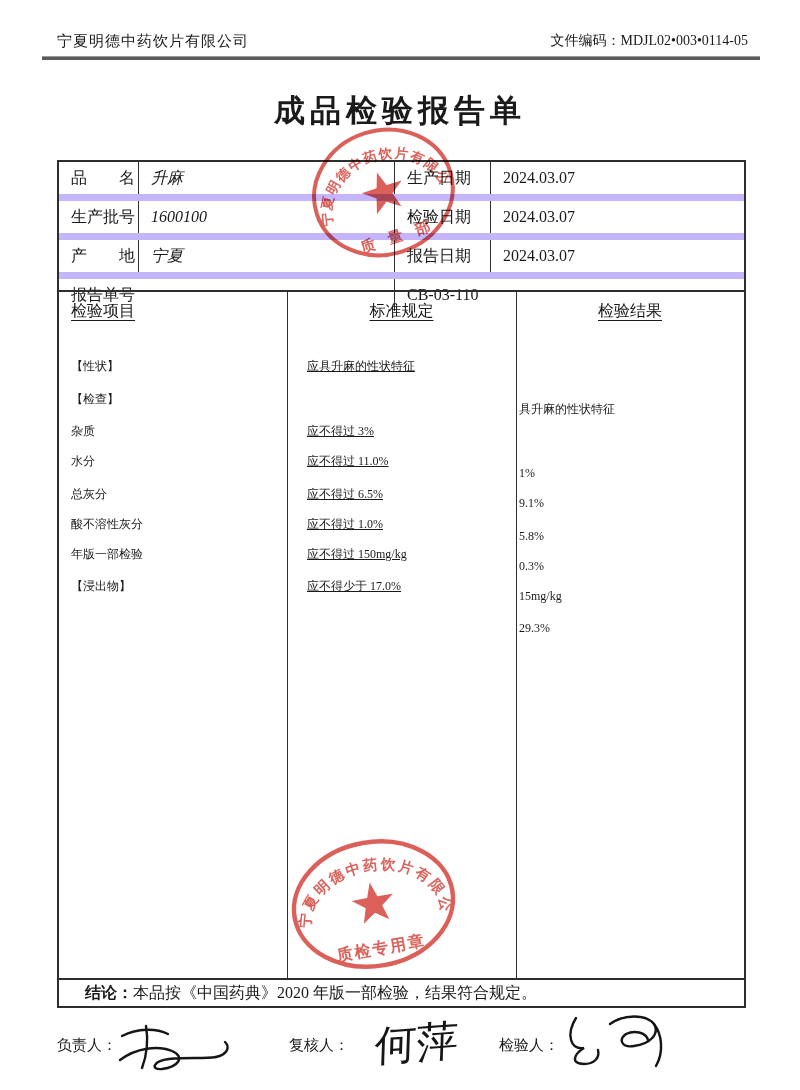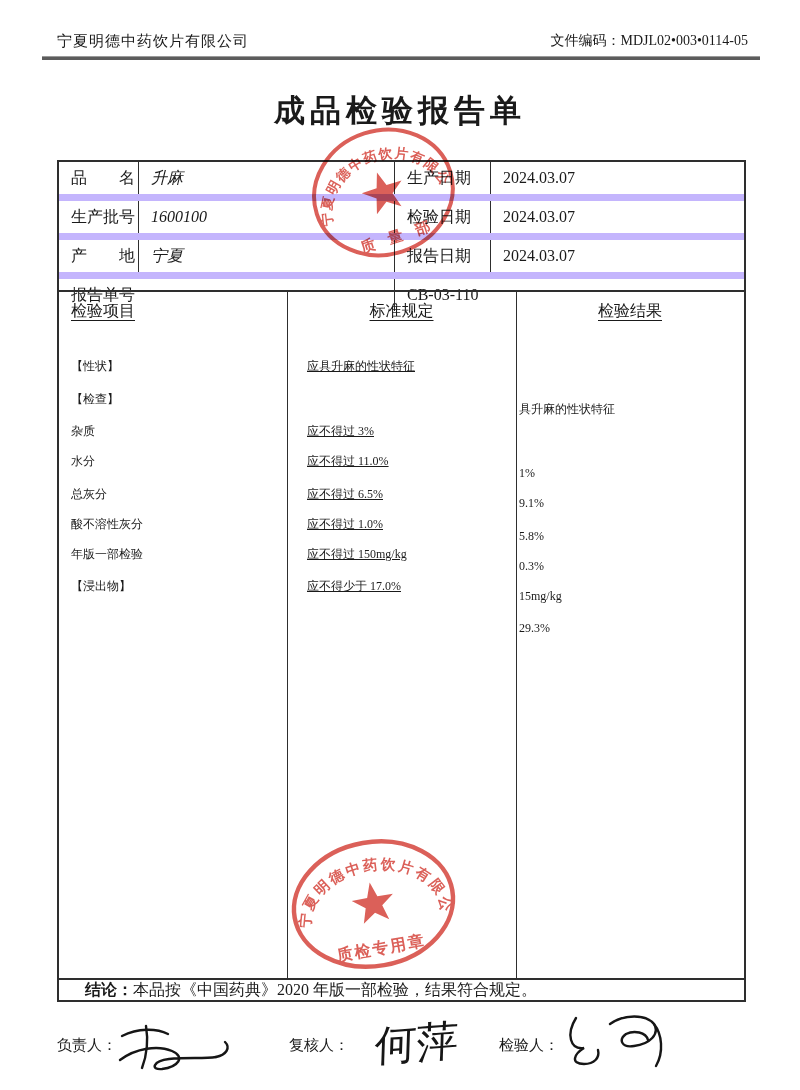--- a/index.html
+++ b/index.html
@@ -30,21 +30,21 @@
     border:2px solid #2e2e2e;border-bottom:none;}
   .vline{position:absolute;top:0;bottom:0;width:1px;background:#2e2e2e;}
   .vline.v1{left:228px;} .vline.v2{left:457px;}
   .th{position:absolute;top:9px;font-size:16px;text-decoration:underline;text-underline-offset:4px;}
   .th.t1{left:12px;}
   .th.t2{left:228px;width:229px;text-align:center;}
   .th.t3{left:457px;width:228px;text-align:center;}
   .bcell{position:absolute;font-size:12px;white-space:nowrap;}
   .c1{left:12px;} .c2{left:248px;text-decoration:underline;} .c3{left:460px;margin-top:43px;}
   
-  .concl{position:absolute;left:57px;top:978px;width:689px;height:24px;box-sizing:border-box;
+  .concl{position:absolute;left:57px;top:978px;width:689px;height:30px;box-sizing:border-box;
     border:2px solid #2e2e2e;display:flex;align-items:center;padding-left:26px;font-size:16px;}
   .concl .lbl{font-weight:bold;}
   
   .stamp{position:absolute;mix-blend-mode:multiply;opacity:0.85;pointer-events:none;}
   .stamp-top{left:299px;top:119px;transform:rotate(-18deg);}
   .stamp-bottom{left:283px;top:836px;transform:rotate(-10deg);}
   
   .sig-label{position:absolute;top:1036px;font-size:15px;}
   .sl1{left:57px;} .sl2{left:289px;} .sl3{left:499px;}
   .sigsvg{position:absolute;pointer-events:none;}

